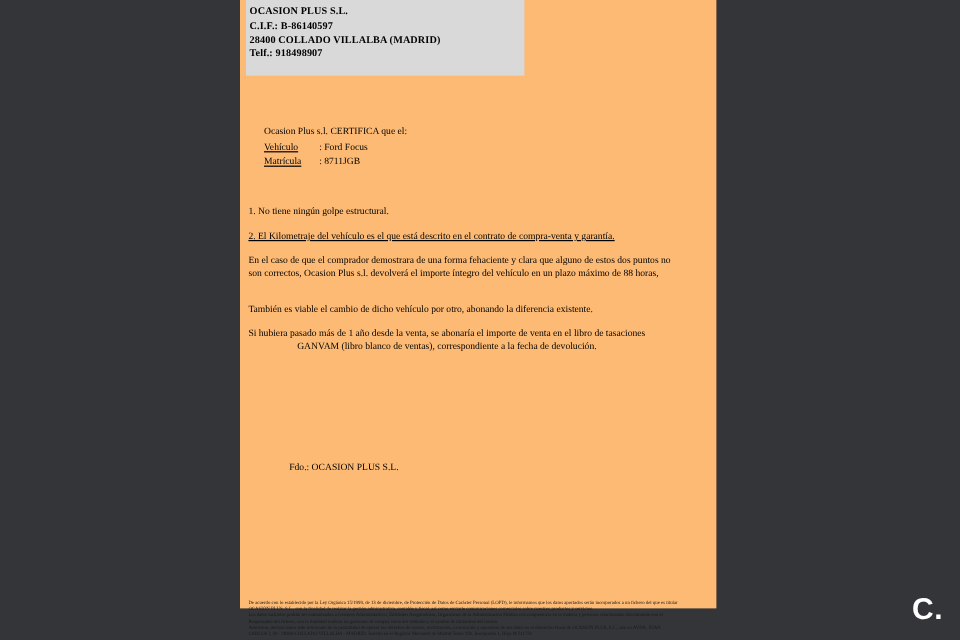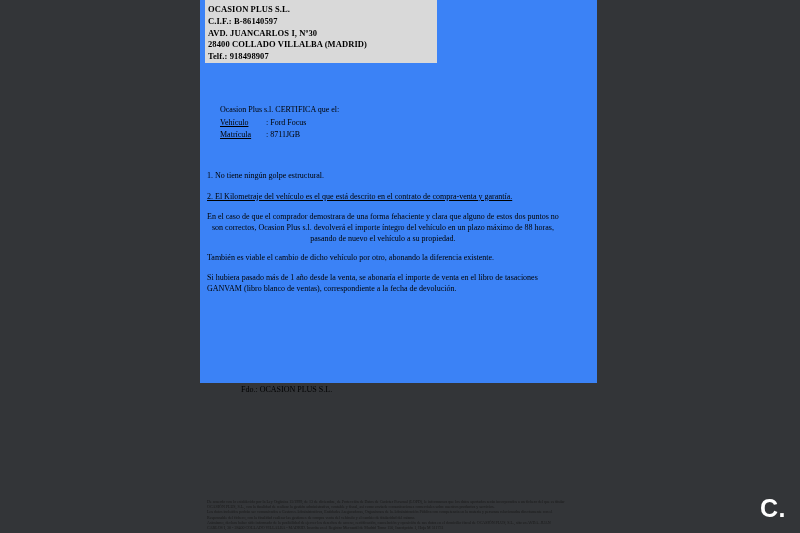--- a/index.html
+++ b/index.html
@@ -5,22 +5,22 @@
   html, body { margin:0; padding:0; }
   body {
     width:800px; height:533px;
     background:#333538;
     position:relative;
     overflow:hidden;
     font-family:"Liberation Serif", serif;
   }
   .paper {
     position:absolute; left:200px; top:0;
-    width:397px; height:383px;
-    background:#3b82f6; color:#000;
+    width:397px; height:507px;
+    background:#fdba74; color:#000;
   }
   .header-box {
     position:absolute; left:5px; top:0;
     width:232px; height:63px;
     background:#d9d9d9;
     box-sizing:border-box;
     padding:4px 0 0 3px;
     font-weight:bold;
     font-size:8.5px; line-height:11.8px;
     letter-spacing:0.1px;
@@ -33,23 +33,23 @@
     position:absolute; left:20px; top:104px;
     font-size:8px; line-height:12.5px;
   }
   .spec-row { position:relative; height:12.5px; }
   .spec-label { text-decoration:underline;margin-top:24px; }
   .spec-value { position:absolute; left:46px; top:0; }
   .point { position:absolute; left:7px; font-size:8px; white-space:nowrap;margin-top:16px; }
   .point-1 { top:155px; }
   .point-2 { top:176px;text-decoration:underline; }
   .para { position:absolute; left:7px; font-size:8px; line-height:11px; }
-  .para-refund { top:211px;text-align:center; }
+  .para-refund { top:211px; }
   .para-exchange { top:252px; white-space:nowrap; }
-  .para-ganvam { top:272px; }
+  .para-ganvam { top:272px;text-align:center; }
   .signature { position:absolute; left:7px; top:385px; font-size:8px;padding-left:34px; }
   .legal {
     position:absolute; left:7px; top:499px;
     width:386px;
     font-size:4px; line-height:5.2px;
     color:#1a1a1a;
   }
   .legal div { white-space:nowrap; overflow:hidden; }
   .watermark {
     position:absolute; right:14px; bottom:10px;
@@ -61,21 +61,20 @@
   }
 </style>
 </head>
 <body>
 
 <div class="paper">
 
   <div class="header-box">
     <div>OCASION PLUS S.L.</div>
     <div>C.I.F.: B-86140597</div>
-    <div>AVD. JUANCARLOS I, Nº30</div>
     <div>28400 COLLADO VILLALBA (MADRID)</div>
     <div>Telf.: 918498907</div>
   </div>
 
 
   <div class="certify-block">
     <div>Ocasion Plus s.l. CERTIFICA que el:</div>
     <div class="spec-row">
       <span class="spec-label">Vehículo</span>
       <span class="spec-value">: Ford Focus</span>
@@ -85,21 +84,20 @@
       <span class="spec-value">: 8711JGB</span>
     </div>
   </div>
 
   <div class="point point-1">1. No tiene ningún golpe estructural.</div>
   <div class="point point-2">2. El Kilometraje del vehículo es el que está descrito en el contrato de compra-venta y garantía.</div>
 
   <div class="para para-refund">
     <div>En el caso de que el comprador demostrara de una forma fehaciente y clara que alguno de estos dos puntos no</div>
     <div>son correctos, Ocasion Plus s.l. devolverá el importe íntegro del vehículo en un plazo máximo de 88 horas,</div>
-    <div>pasando de nuevo el vehículo a su propiedad.</div>
   </div>
 
   <div class="para para-exchange">También es viable el cambio de dicho vehículo por otro, abonando la diferencia existente.</div>
 
   <div class="para para-ganvam">
     <div>Si hubiera pasado más de 1 año desde la venta, se abonaría el importe de venta en el libro de tasaciones</div>
     <div>GANVAM (libro blanco de ventas), correspondiente a la fecha de devolución.</div>
   </div>
 
   <div class="signature">Fdo.: OCASION PLUS S.L.</div>

